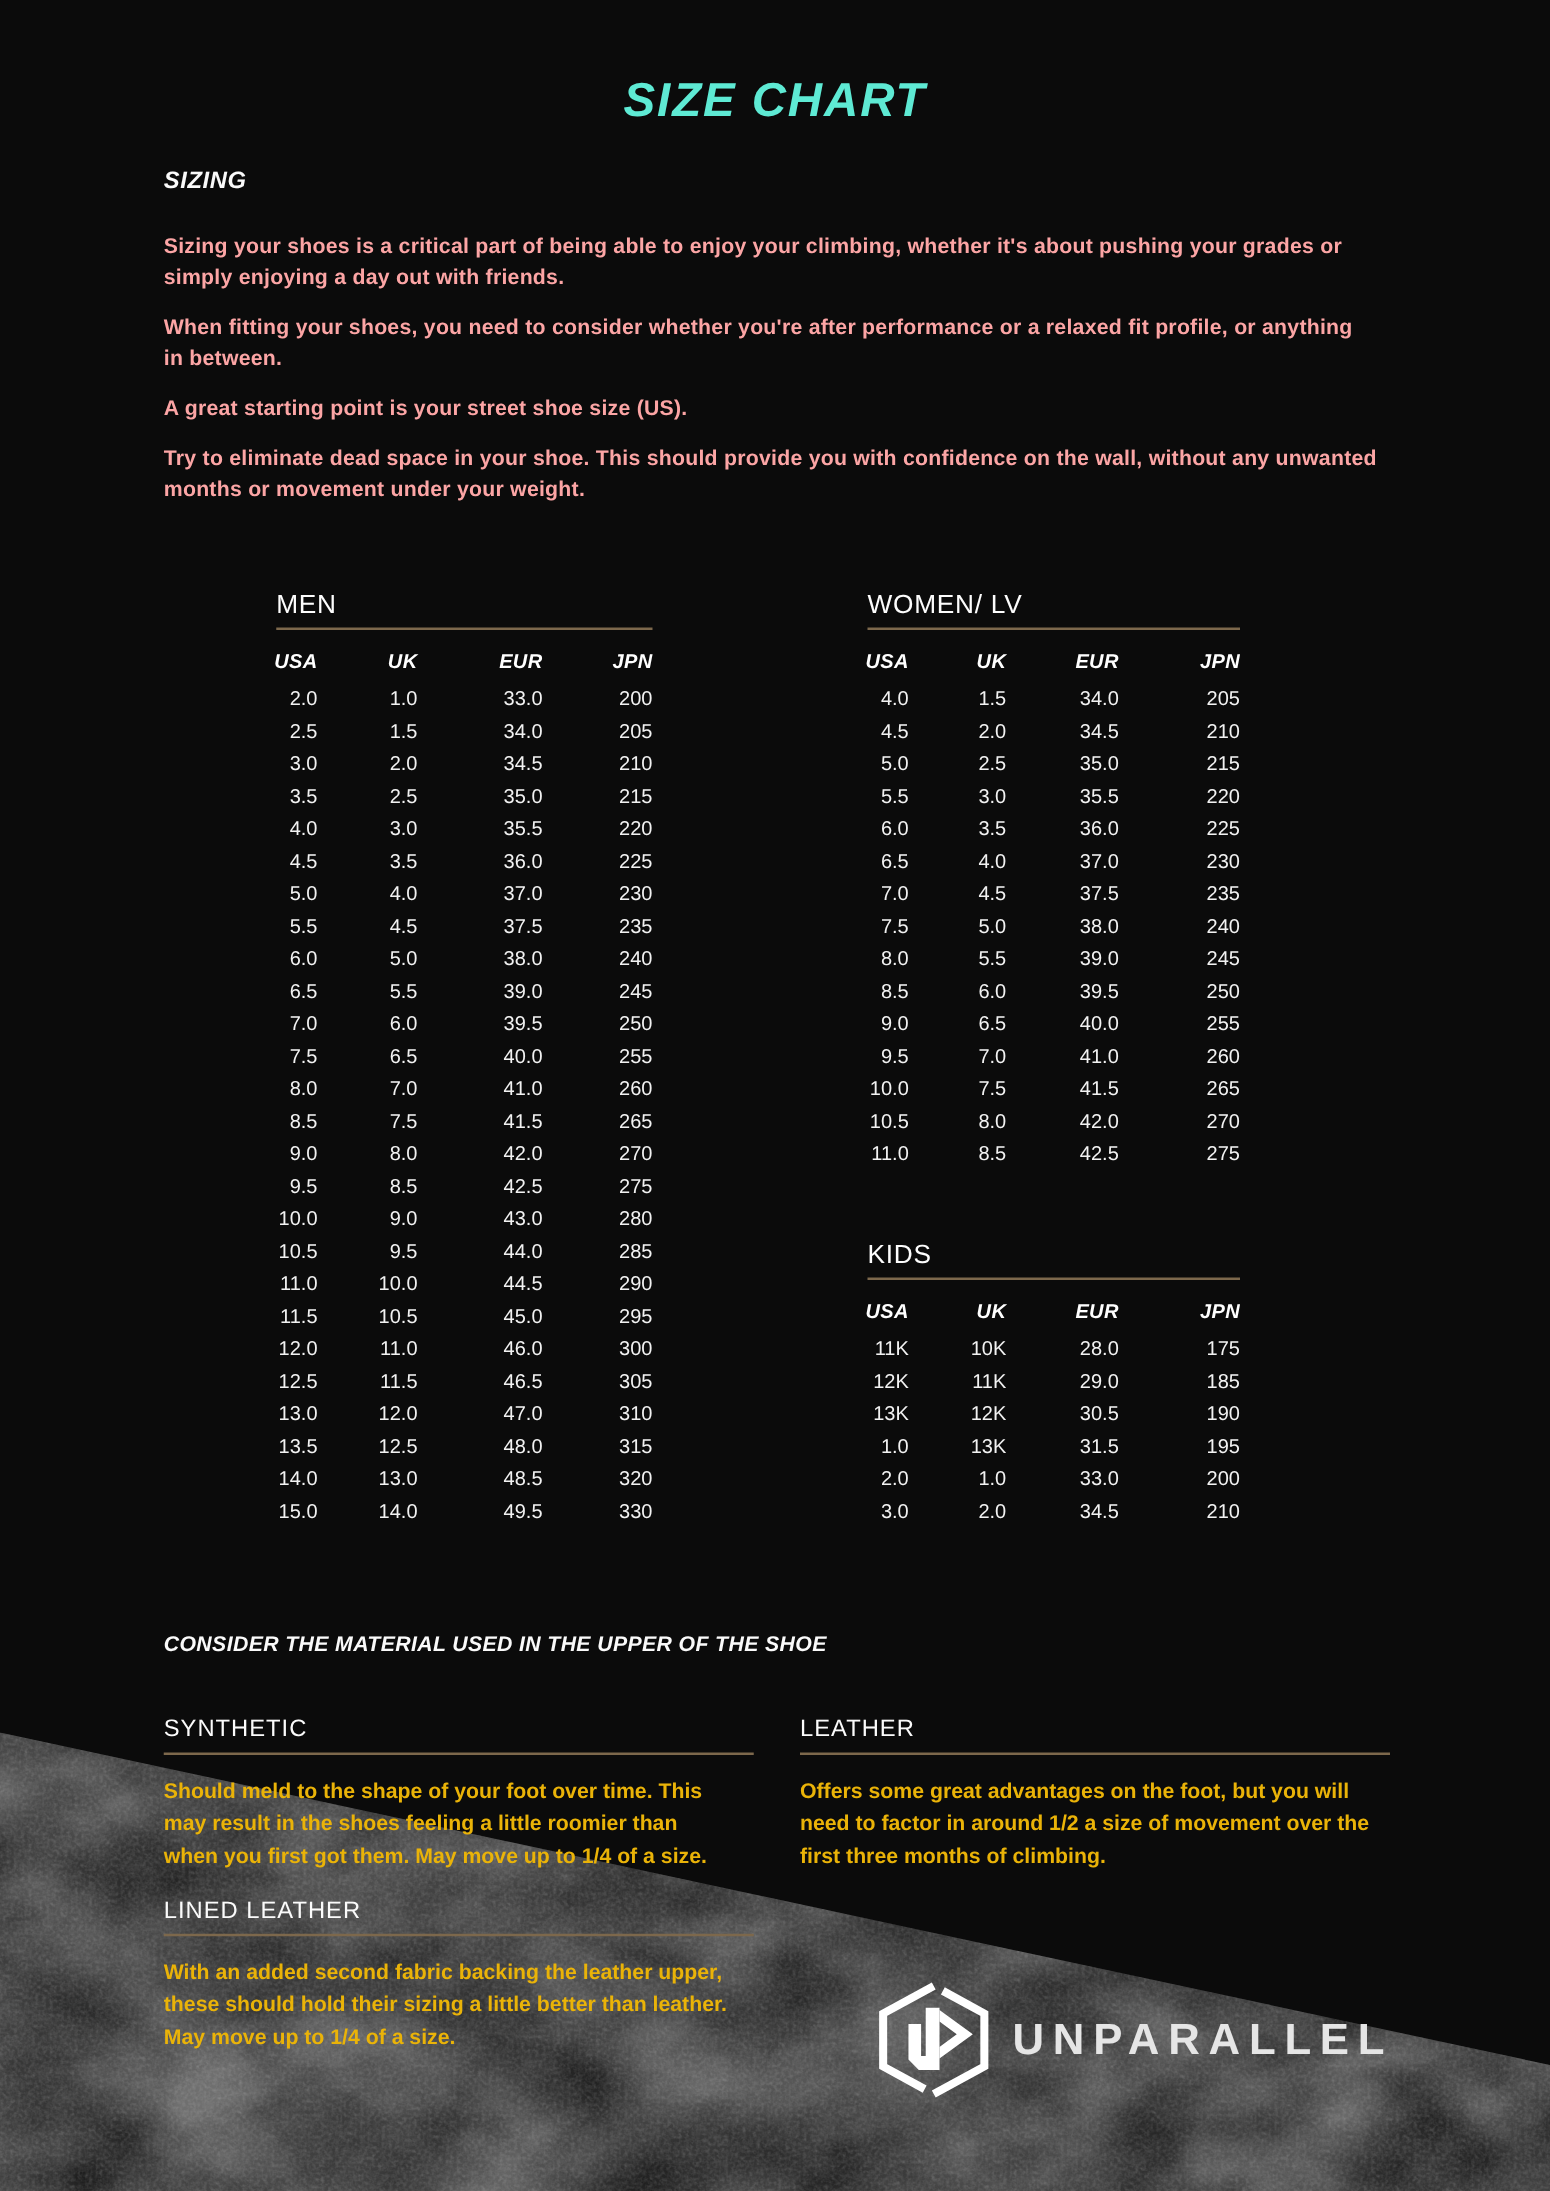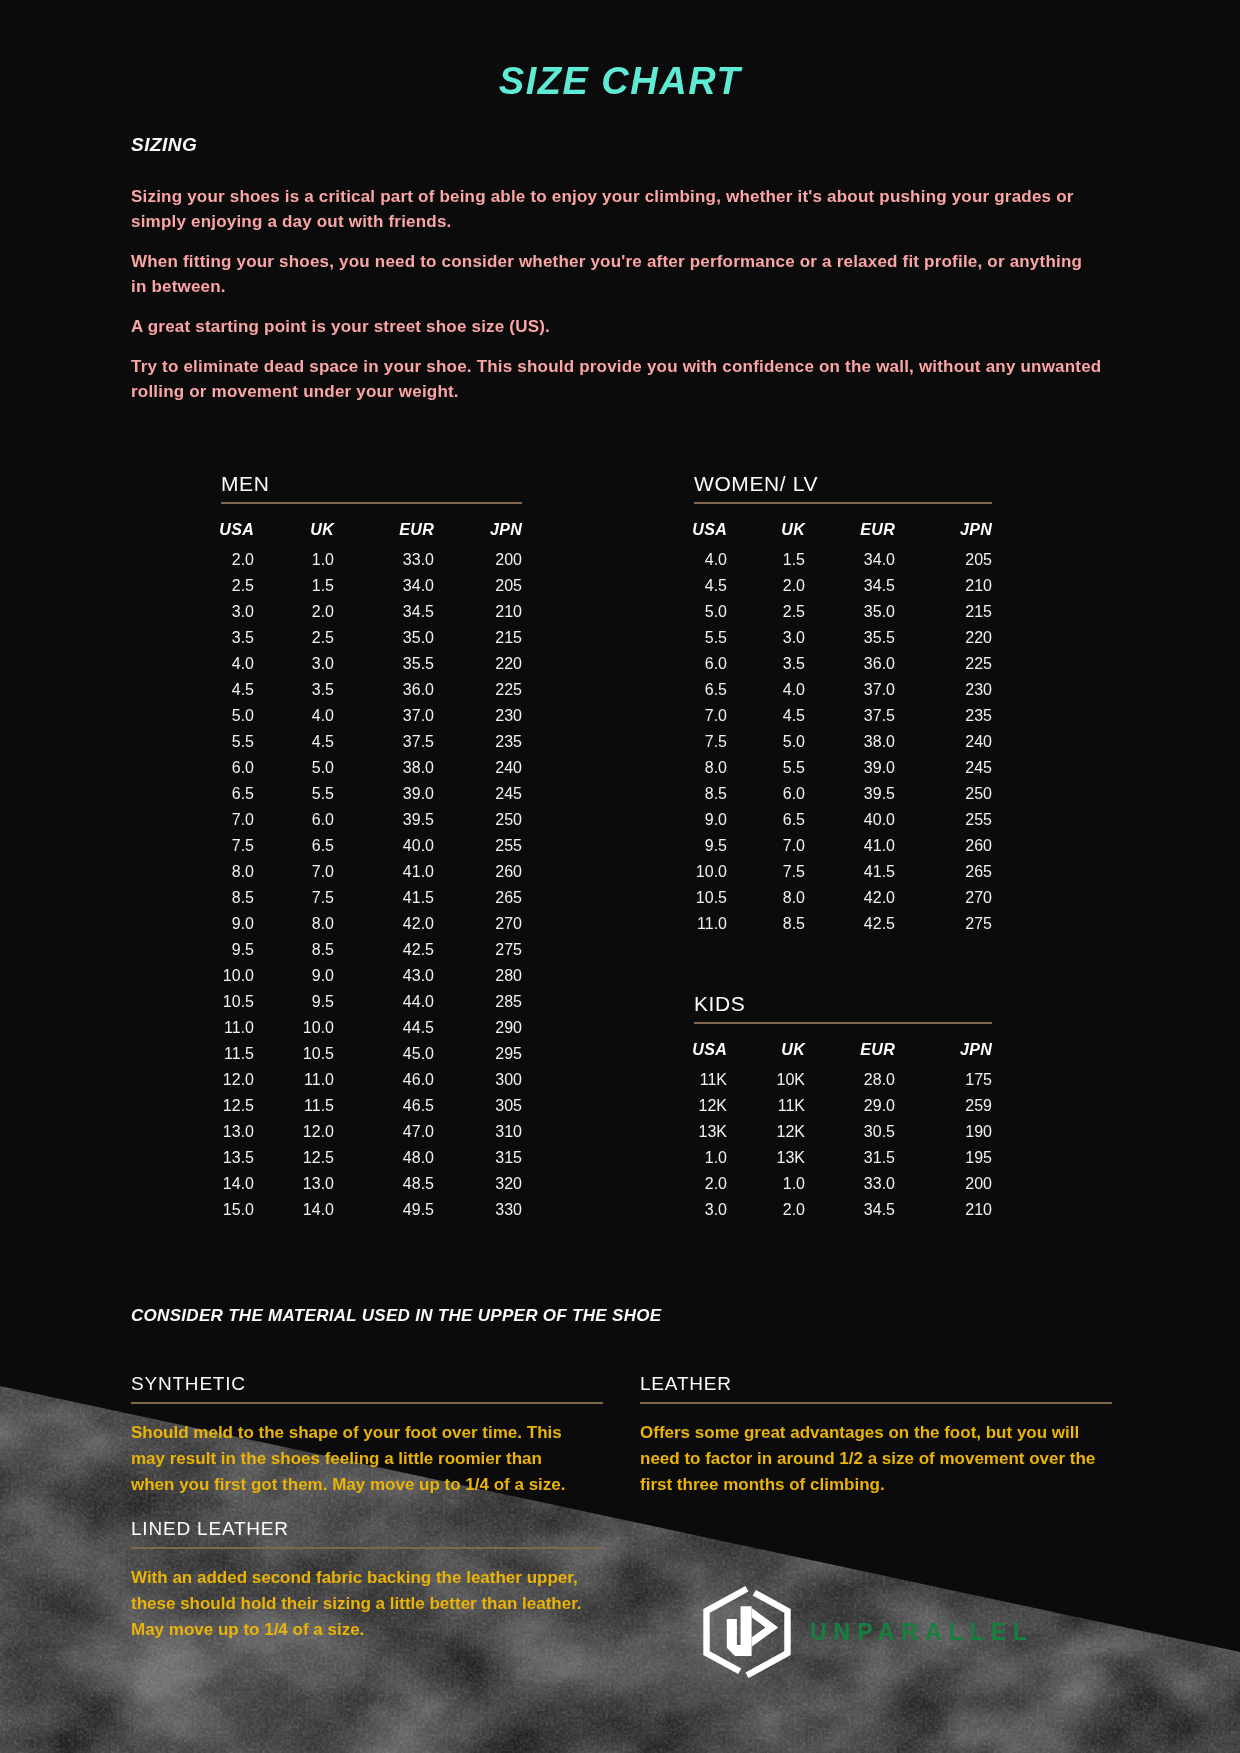--- a/index.html
+++ b/index.html
@@ -61,21 +61,21 @@
   .material h4{
     margin:0;font-size:19px;font-weight:400;letter-spacing:.8px;line-height:24px;color:#fbfbfb;
   }
   .material .rule{height:2px;background:var(--accent,#7d684c);margin-top:6px;width:472px;}
   .material .body{margin-top:16px;font-size:17px;font-weight:700;line-height:26px;color:#eab308;}
 
   
   .logo{position:absolute;left:701px;top:1583px;display:flex;align-items:center;}
   .logo-mark{width:92px;height:98px;flex:none;}
   .wordmark{
-    margin-left:17px;font-size:23px;font-weight:700;letter-spacing:7px;color:#15803d;white-space:nowrap;
+    margin-left:17px;font-size:35px;font-weight:700;letter-spacing:7px;color:#e5e5e5;white-space:nowrap;
   }
 </style>
 </head>
 <body>
 
 <main class="page">
 
   <div class="texture-wrap">
     <svg viewBox="0 0 1240 1753" preserveAspectRatio="none" aria-hidden="true">
       <defs>
@@ -104,21 +104,21 @@
     </p>
     <p class="intro-p p2">
       <span class="line">When fitting your shoes, you need to consider whether you're after performance or a relaxed fit profile, or anything</span><br>
       <span class="line">in between.</span>
     </p>
     <p class="intro-p p3">
       <span class="line">A great starting point is your street shoe size (US).</span>
     </p>
     <p class="intro-p p4">
       <span class="line">Try to eliminate dead space in your shoe. This should provide you with confidence on the wall, without any unwanted</span><br>
-      <span class="line">rolling or movement under your weight.</span>
+      <span class="line">months or movement under your weight.</span>
     </p>
   </section>
 
   <section class="size-table men-table">
     <h3>MEN</h3>
     <div class="rule"></div>
     <table>
       <colgroup>
           <col style="width:40px">
           <col style="width:80px">
@@ -429,21 +429,21 @@
           <tr>
             <td>11K</td>
             <td>10K</td>
             <td>28.0</td>
             <td>175</td>
           </tr>
           <tr>
             <td>12K</td>
             <td>11K</td>
             <td>29.0</td>
-            <td>259</td>
+            <td>185</td>
           </tr>
           <tr>
             <td>13K</td>
             <td>12K</td>
             <td>30.5</td>
             <td>190</td>
           </tr>
           <tr>
             <td>1.0</td>
             <td>13K</td>

